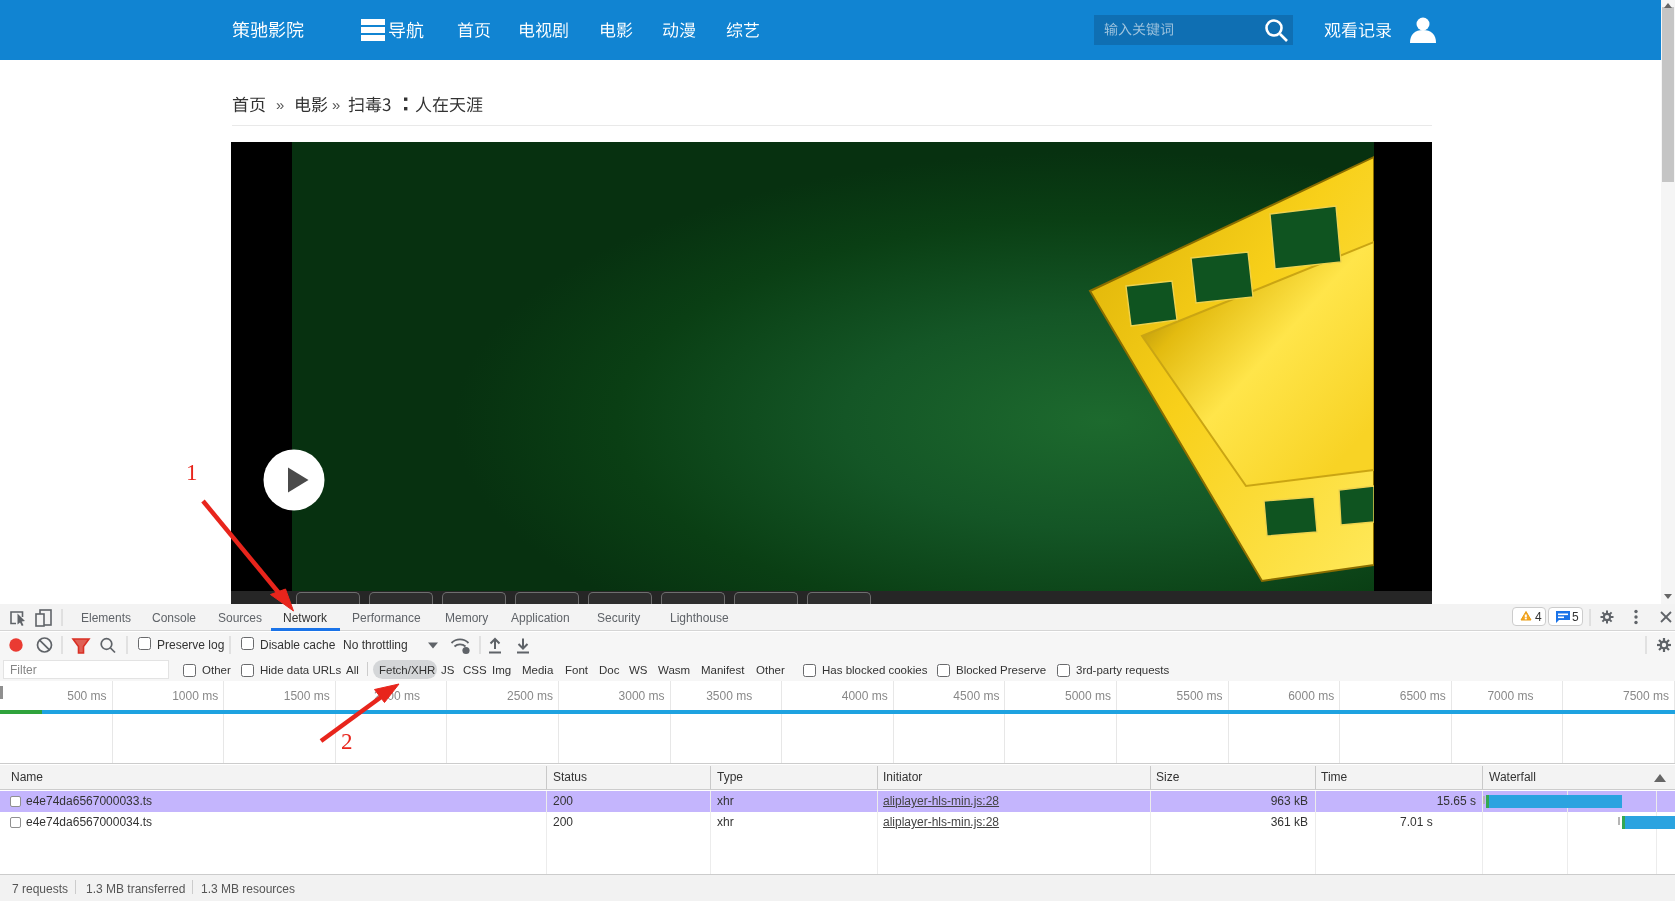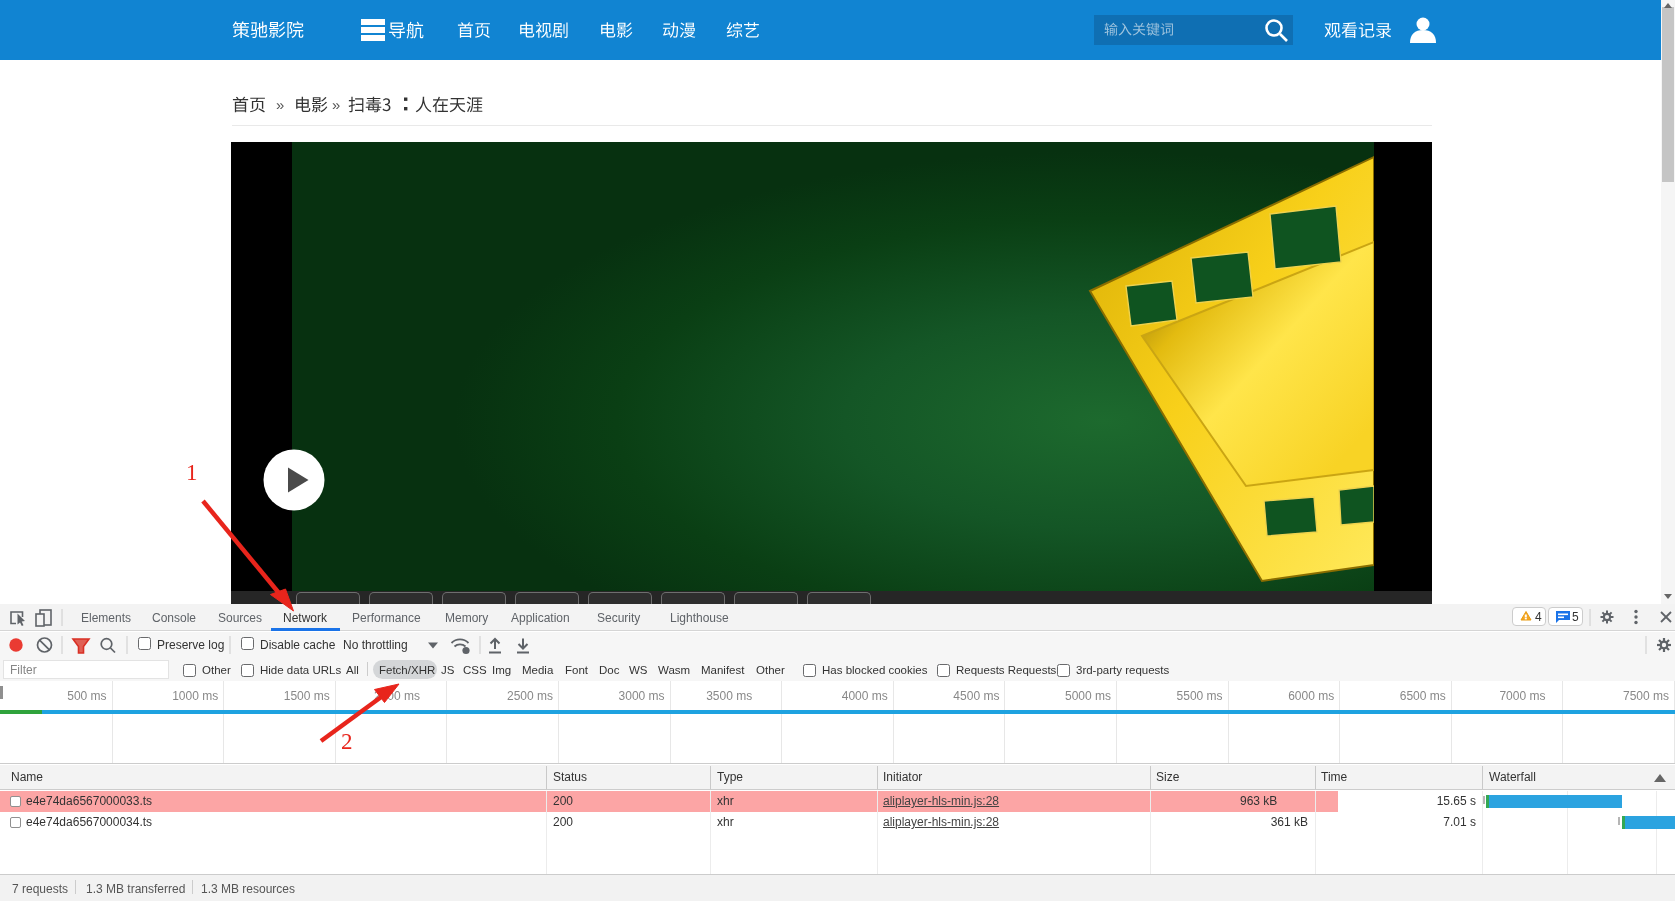--- a/index.html
+++ b/index.html
@@ -31,21 +31,21 @@
 #ruler{position:absolute;left:0;top:77px;width:1675px;height:86px;background:#fff}
 .grid{position:absolute;top:0;width:1px;height:82px;background:#e7e7e7}
 .ms{position:absolute;top:8px;color:#888;font-size:12px}
 #bluebar{position:absolute;left:0;top:106px;width:1675px;height:4px;background:#1ea2e0}
 #greenbar{position:absolute;left:0;top:106px;width:42px;height:4px;background:#2fa33c}
 #ovborder{position:absolute;left:0;top:159px;width:1675px;height:1px;background:#ccc}
 
 #thead{position:absolute;left:0;top:161px;width:1675px;height:25px;background:#f3f3f3;border-bottom:1px solid #ccc}
 .thtxt{position:absolute;top:5px;color:#333}
 .thdiv{position:absolute;top:162px;height:23px;width:1px;background:#c9c9c9}
-#row1{position:absolute;left:0;top:187px;width:1338px;height:21px;background:#fca5a5}
+#row1{position:absolute;left:0;top:187px;width:1675px;height:21px;background:#c4b5fd}
 #row2{position:absolute;left:0;top:208px;width:1675px;height:21px;background:#fff}
 .coldiv{position:absolute;top:187px;height:83px;width:1px;background:#ececec}
 .rtxt{position:absolute;top:3px}
 .rcb{position:absolute;left:10px;top:5px;width:11px;height:11px;border:1px solid #909090;border-radius:2px;background:#fff}
 #statusbar{position:absolute;left:0;top:270px;width:1675px;height:27px;background:#f2f2f2;border-top:1px solid #ccc;color:#555}
 .sdiv{position:absolute;top:276px;width:1px;height:14px;background:#ccc}
 .stxt{position:absolute;top:278px;color:#555}
 .wbar{position:absolute;height:13px;background:#2ba3e0}
 .wgreen{position:absolute;height:13px;width:3px;background:#34a853}
 .wtick{position:absolute;height:8px;width:2px;background:#b5b5b5}
@@ -249,21 +249,21 @@
  <div class="lbl" style="left:522px">Media</div>
  <div class="lbl" style="left:565px">Font</div>
  <div class="lbl" style="left:599px">Doc</div>
  <div class="lbl" style="left:629px">WS</div>
  <div class="lbl" style="left:658px">Wasm</div>
  <div class="lbl" style="left:701px">Manifest</div>
  <div class="lbl" style="left:756px">Other</div>
  <div class="cb" style="left:803px;top:59.5px"></div>
  <div class="lbl" style="left:822px">Has blocked cookies</div>
  <div class="cb" style="left:937px;top:59.5px"></div>
- <div class="lbl" style="left:956px">Requests Requests</div>
+ <div class="lbl" style="left:956px">Blocked Preserve</div>
  <div class="cb" style="left:1057px;top:59.5px"></div>
  <div class="lbl" style="left:1076px">3rd-party requests</div>
 
  <div id="ruler">
         <div class="abs" style="left:0;top:5px;width:3px;height:13px;background:#8f8f8f"></div>
         <div class="grid" style="left:111.6px"></div>
         <div class="ms" style="left:36.6px;width:70px;text-align:right">500 ms</div>
         <div class="grid" style="left:223.2px"></div>
         <div class="ms" style="left:148.2px;width:70px;text-align:right">1000 ms</div>
         <div class="grid" style="left:334.8px"></div>
@@ -282,21 +282,21 @@
         <div class="ms" style="left:929.4px;width:70px;text-align:right">4500 ms</div>
         <div class="grid" style="left:1116.0px"></div>
         <div class="ms" style="left:1041.0px;width:70px;text-align:right">5000 ms</div>
         <div class="grid" style="left:1227.6px"></div>
         <div class="ms" style="left:1152.6px;width:70px;text-align:right">5500 ms</div>
         <div class="grid" style="left:1339.2px"></div>
         <div class="ms" style="left:1264.2px;width:70px;text-align:right">6000 ms</div>
         <div class="grid" style="left:1450.8px"></div>
         <div class="ms" style="left:1375.8px;width:70px;text-align:right">6500 ms</div>
         <div class="grid" style="left:1562.4px"></div>
-        <div class="ms" style="left:1487.4px;width:70px;text-align:center">7000 ms</div>
+        <div class="ms" style="left:1487.4px;width:70px;text-align:left">7000 ms</div>
         <div class="grid" style="left:1674.0px"></div>
         <div class="ms" style="left:1599.0px;width:70px;text-align:right">7500 ms</div>
       </div>
  <div id="bluebar"></div>
       <div id="greenbar"></div>
  <div id="ovborder"></div>
 
  <div id="thead"></div>
  <div class="thtxt" style="left:11px;top:166px">Name</div>
  <div class="thtxt" style="left:553px;top:166px">Status</div>
@@ -313,31 +313,31 @@
  <div class="thdiv" style="left:877px"></div>
  <div class="thdiv" style="left:1150px"></div>
  <div class="thdiv" style="left:1315px"></div>
  <div class="thdiv" style="left:1482px"></div>
  <div id="row1">
   <div class="rcb"></div>
   <div class="rtxt" style="left:26px">e4e74da6567000033.ts</div>
   <div class="rtxt" style="left:553px">200</div>
   <div class="rtxt" style="left:717px">xhr</div>
   <div class="rtxt" style="left:883px;text-decoration:underline;color:#444">aliplayer-hls-min.js:28</div>
-  <div class="rtxt" style="left:1240px;width:68px;">963 kB</div>
+  <div class="rtxt" style="left:1240px;width:68px;text-align:right">963 kB</div>
   <div class="rtxt" style="left:1400px;width:76px;text-align:right">15.65 s</div>
  </div>
  <div id="row2">
   <div class="rcb"></div>
   <div class="rtxt" style="left:26px">e4e74da6567000034.ts</div>
   <div class="rtxt" style="left:553px">200</div>
   <div class="rtxt" style="left:717px">xhr</div>
   <div class="rtxt" style="left:883px;text-decoration:underline;color:#444">aliplayer-hls-min.js:28</div>
   <div class="rtxt" style="left:1240px;width:68px;text-align:right">361 kB</div>
-  <div class="rtxt" style="left:1400px;width:76px;text-align:right">7.01 s</div>
+  <div class="rtxt" style="left:1400px;width:76px;">7.01 s</div>
  </div>
  <div class="coldiv" style="left:546px"></div>
  <div class="coldiv" style="left:710px"></div>
  <div class="coldiv" style="left:877px"></div>
  <div class="coldiv" style="left:1150px"></div>
  <div class="coldiv" style="left:1315px"></div>
  <div class="coldiv" style="left:1482px"></div>
  <div class="coldiv" style="left:1567px"></div>
  <div class="coldiv" style="left:1656px"></div>
 

